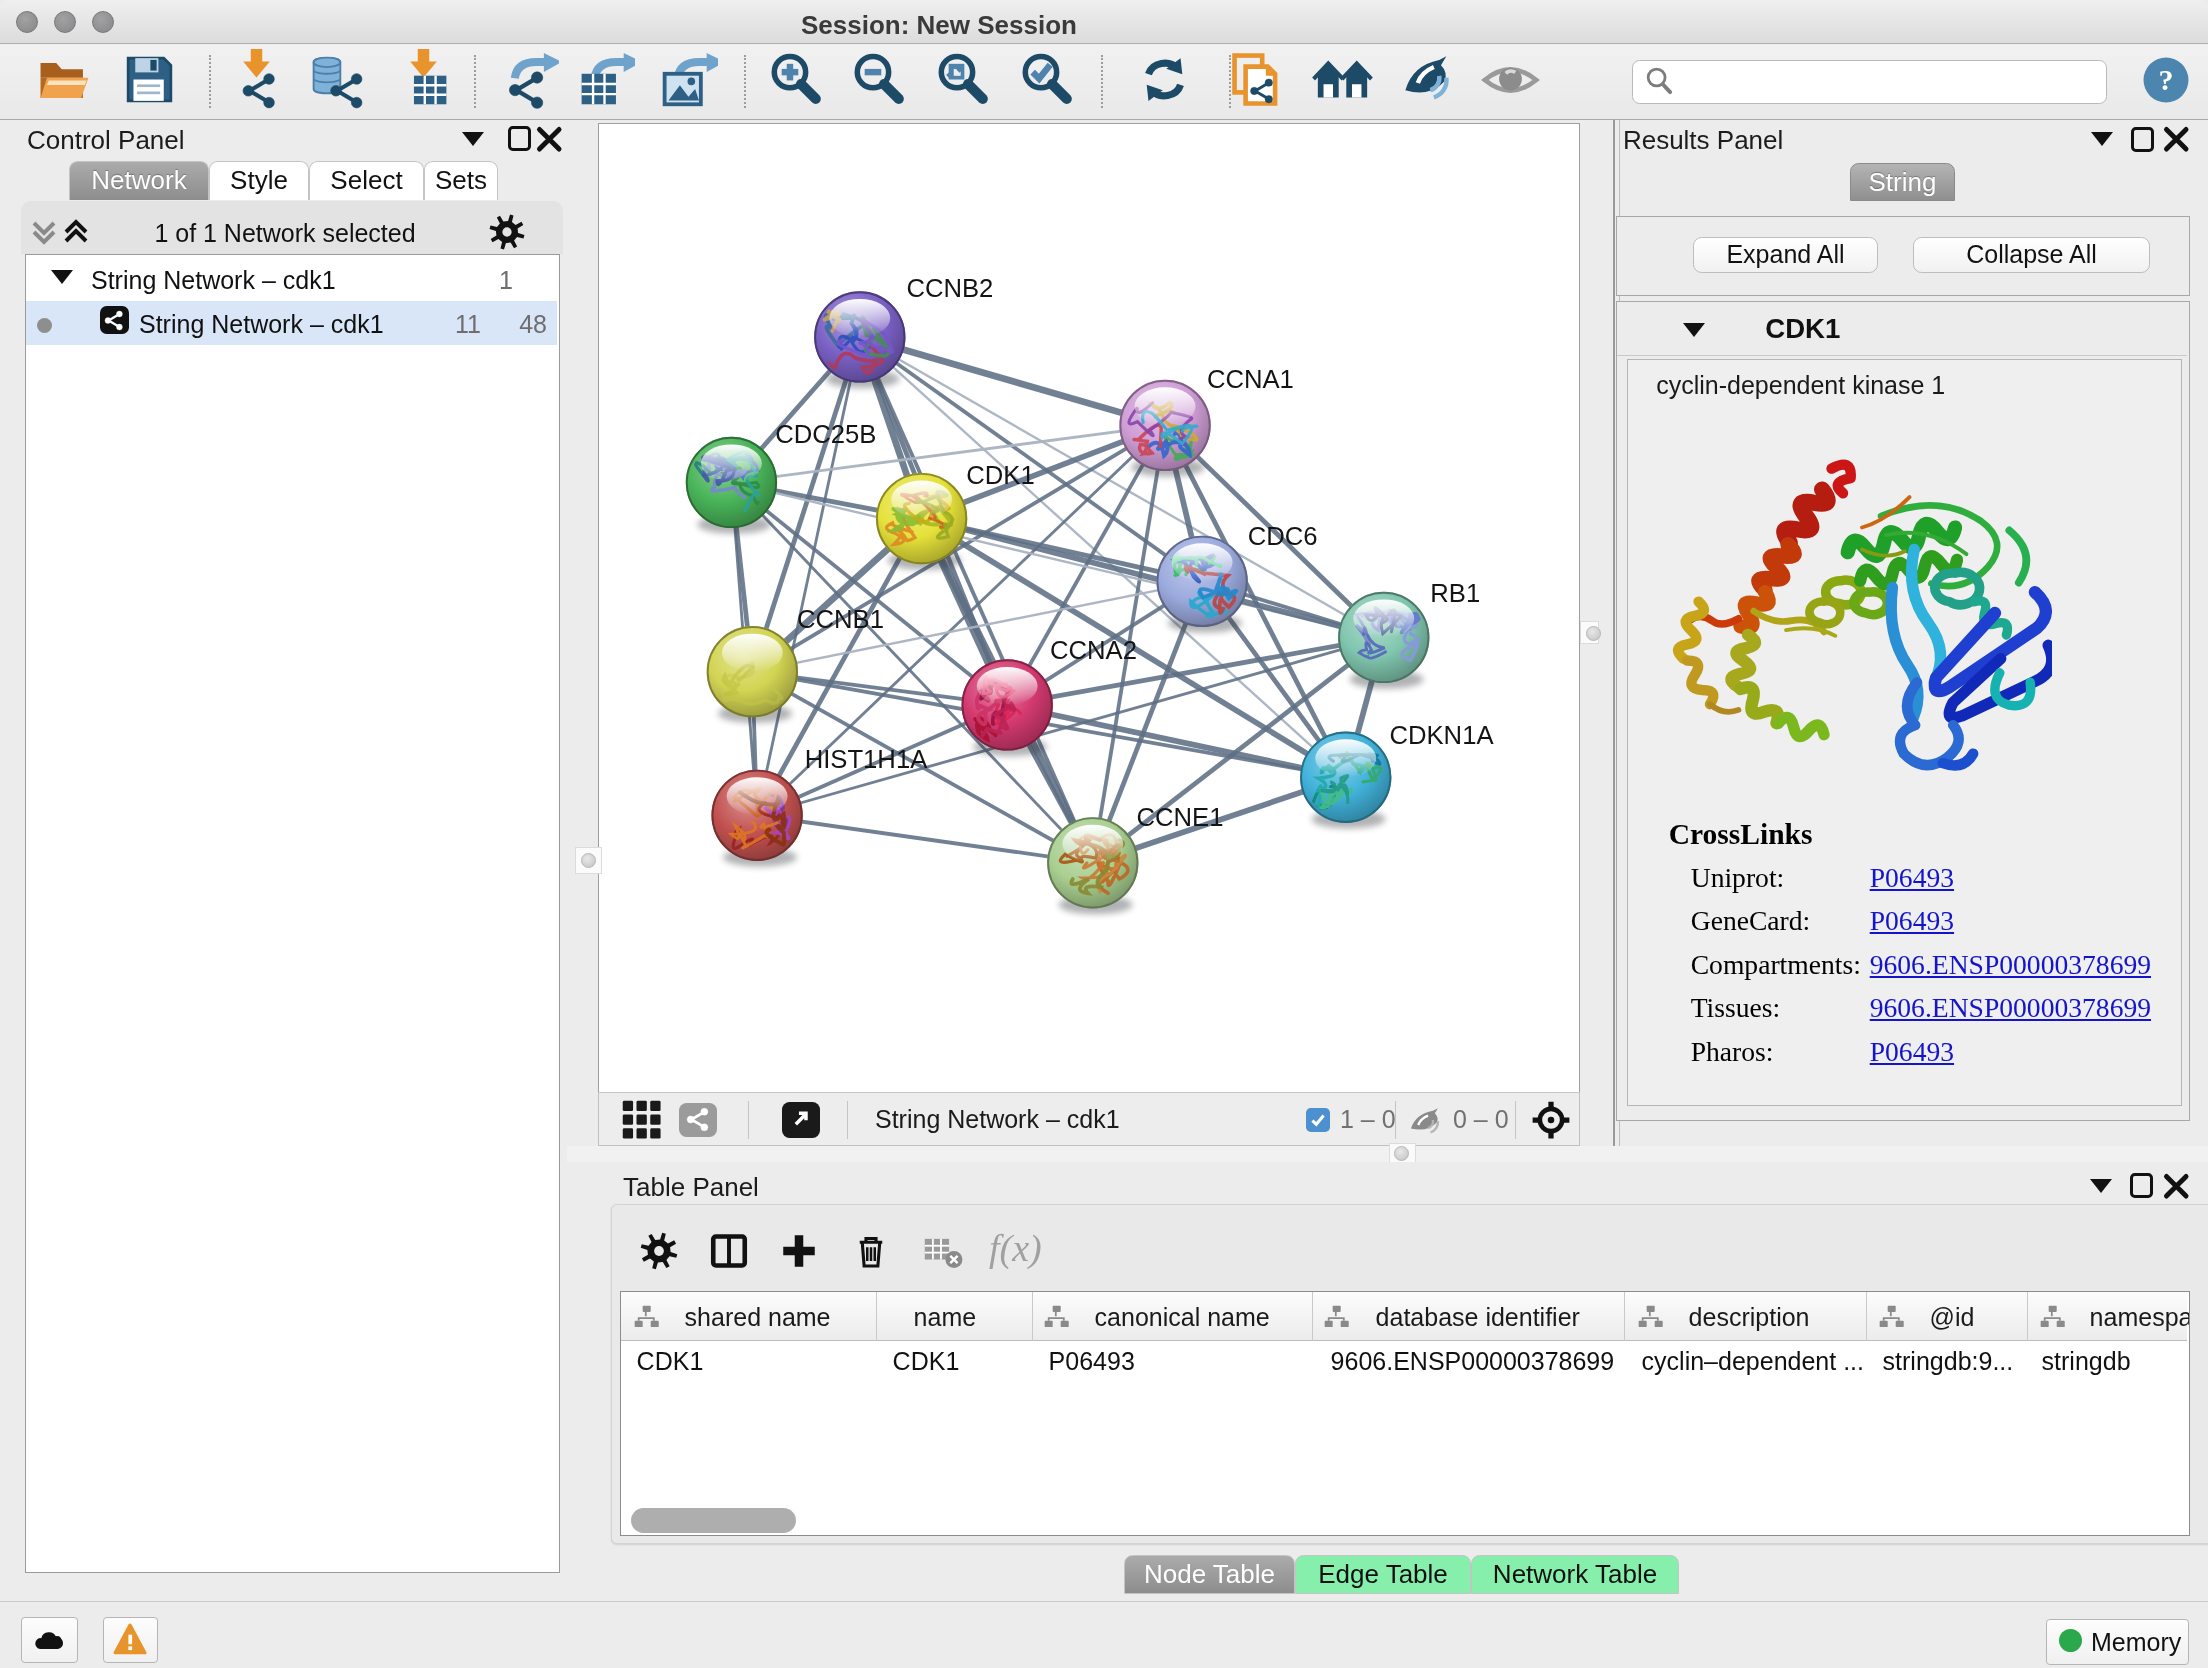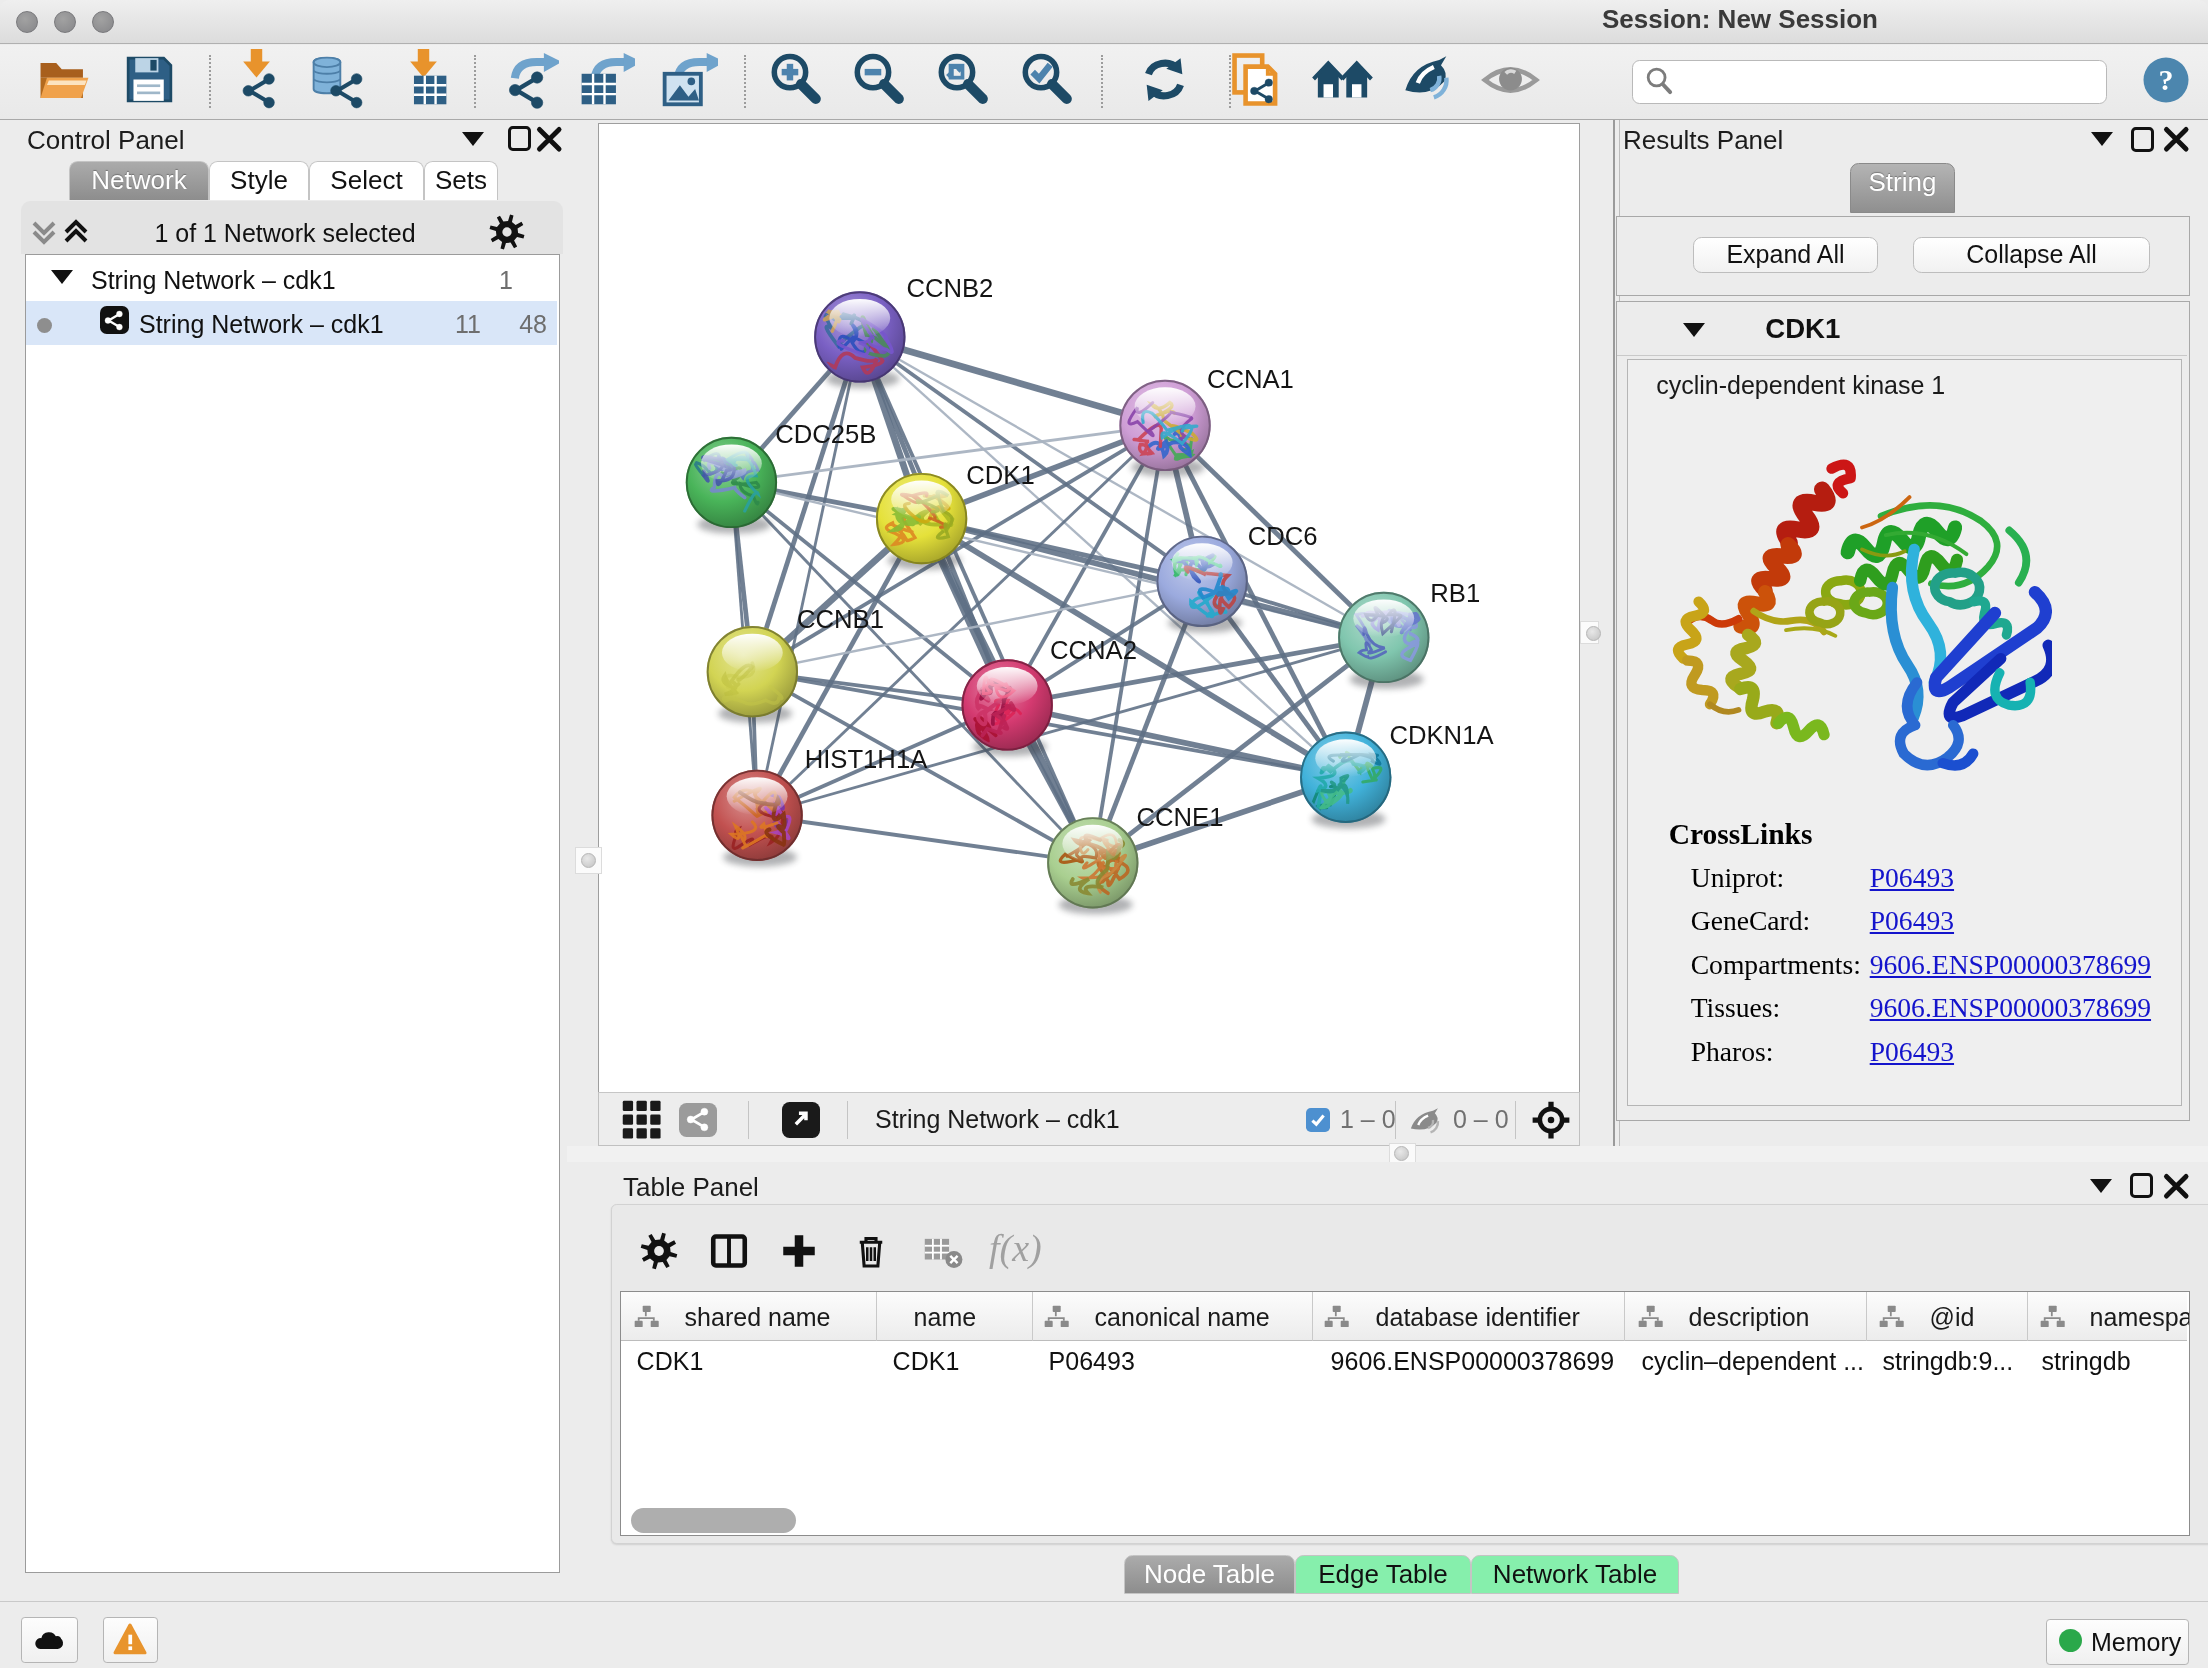--- a/index.html
+++ b/index.html
@@ -1,18 +1,18 @@
 <!DOCTYPE html>
 <html style="font-size:15px"><head><meta charset="utf-8"><style>
 *{margin:0;padding:0;box-sizing:border-box}
 html,body{width:2208px;height:1668px;font-family:"Liberation Sans",sans-serif;background:#ececec;overflow:hidden}
 .abs{position:absolute}
 #titlebar{position:absolute;left:0;top:0;width:2208px;height:44px;background:linear-gradient(#efefef,#dcdcdc);border-bottom:1px solid #b0b0b0;border-radius:9.5px 9.5px 0 0}
 .light{position:absolute;top:10.5px;width:22px;height:22px;border-radius:50%;background:radial-gradient(circle at 40% 35%,#a2a2a2,#868689);border:1px solid #79797c}
-#title{position:absolute;left:0;top:4px;width:1878px;text-align:right;font-size:26px;font-weight:bold;color:#3a3a3a}
+#title{position:absolute;left:0;top:10px;width:1878px;text-align:center;font-size:26px;font-weight:bold;color:#3a3a3a}
 #toolbar{position:absolute;left:0;top:45px;width:2208px;height:75px;background:linear-gradient(#f1f1f1,#e9e9e9);border-bottom:1px solid #a9a9a9}
 .tsep{position:absolute;top:55px;width:0;height:53px;border-left:2.9px dotted #9c9c9c}
 #search{position:absolute;left:1632px;top:60px;width:475px;height:44px;background:#fff;border:1.9px solid #b9b9b9;border-radius:7.6px}
 #cpanel-title{position:absolute;left:27px;top:125px;font-size:26px;color:#1c1c1c}
 .ptab{position:absolute;top:161px;height:39px;background:#fff;border:1px solid #c4c4c4;border-bottom:none;border-radius:8.6px 8.6px 0 0;font-size:26px;color:#111;text-align:center;line-height:37px}
 .ptab.sel{background:linear-gradient(#ababab,#8d8d8d);color:#fff;text-shadow:0 -1px 1px rgba(0,0,0,.3)}
 #subhdr{position:absolute;left:21px;top:201px;width:542px;height:53px;background:#e3e3e3;border-radius:9.5px 9.5px 0 0}
 #treebox{position:absolute;left:25px;top:254px;width:535px;height:1319px;background:#fff;border:1.9px solid #9b9b9b}
 #row2{position:absolute;left:0px;top:46px;width:531px;height:44px;background:#d9e6f8}
 #canvas{position:absolute;left:598px;top:123px;width:982px;height:970px;background:#fff;border:1px solid #9e9e9e}
@@ -601,21 +601,21 @@
 </div>
 <div id="rsplit"></div>
 <div id="rsplit2"></div>
 <div id="respanel">
 <div class="abs" style="left:2.9px;top:4.8px;font-size:26px;color:#1c1c1c">Results Panel</div>
 <div class="abs" style="left:471px;top:12.4px;width:0;height:0;border-left:11.4px solid transparent;border-right:11.4px solid transparent;border-top:14.3px solid #111"></div>
     <div class="abs" style="left:511px;top:6.7px;width:23px;height:25px;border:3.8px solid #111;border-radius:4.8px"></div>
     <svg class="abs" style="left:542px;top:4.8px" width="28.5" height="28.5" viewBox="0 0 64 64">
       <path d="M10,10 L54,54 M54,10 L10,54" stroke="#111" stroke-width="11" stroke-linecap="round"></path>
     </svg>
-<div class="abs" style="left:230px;top:43px;width:105px;height:50px;background:linear-gradient(#b4b4b4,#8f8f8f);border:1px solid #8a8a8a;border-radius:8.6px 8.6px 0 0;color:#fff;font-size:26px;text-align:center;line-height:36px;text-shadow:0 -1px 1px rgba(0,0,0,.3)">String</div>
+<div class="abs" style="left:230px;top:43px;width:105px;height:38px;background:linear-gradient(#b4b4b4,#8f8f8f);border:1px solid #8a8a8a;border-radius:8.6px 8.6px 0 0;color:#fff;font-size:26px;text-align:center;line-height:36px;text-shadow:0 -1px 1px rgba(0,0,0,.3)">String</div>
 <div class="abs" style="left:-3.8px;top:96px;width:574px;height:80px;border:1.9px solid #a8a8a8;background:#ececec"></div>
 <div class="wbtn" style="left:73px;top:117px;width:185px;height:36px;line-height:33px">Expand All</div>
 <div class="wbtn" style="left:293px;top:117px;width:237px;height:36px;line-height:33px">Collapse All</div>
 <div class="abs" style="left:-3.8px;top:181px;width:574px;height:820px;border:1.9px solid #a8a8a8;background:#ececec">
 <div class="abs" style="left:66px;top:21px;width:0;height:0;border-left:11.4px solid transparent;border-right:11.4px solid transparent;border-top:14.3px solid #111"></div>
 <div class="abs" style="left:148px;top:11.4px;font-size:27.6px;font-weight:bold;color:#111">CDK1</div>
 <div class="hsep" style="left:0;top:53px;width:570px;height:1px"></div>
 <div class="abs" style="left:9.5px;top:57px;width:555px;height:747px;border:1px solid #b5b5b5;background:#efefef">
 <div class="abs" style="left:28.5px;top:11.4px;font-size:25px;color:#1a1a1a">cyclin-dependent kinase 1</div>
 <svg class="abs" style="left:44px;top:99px" width="380" height="328" viewBox="0 0 400 345">

